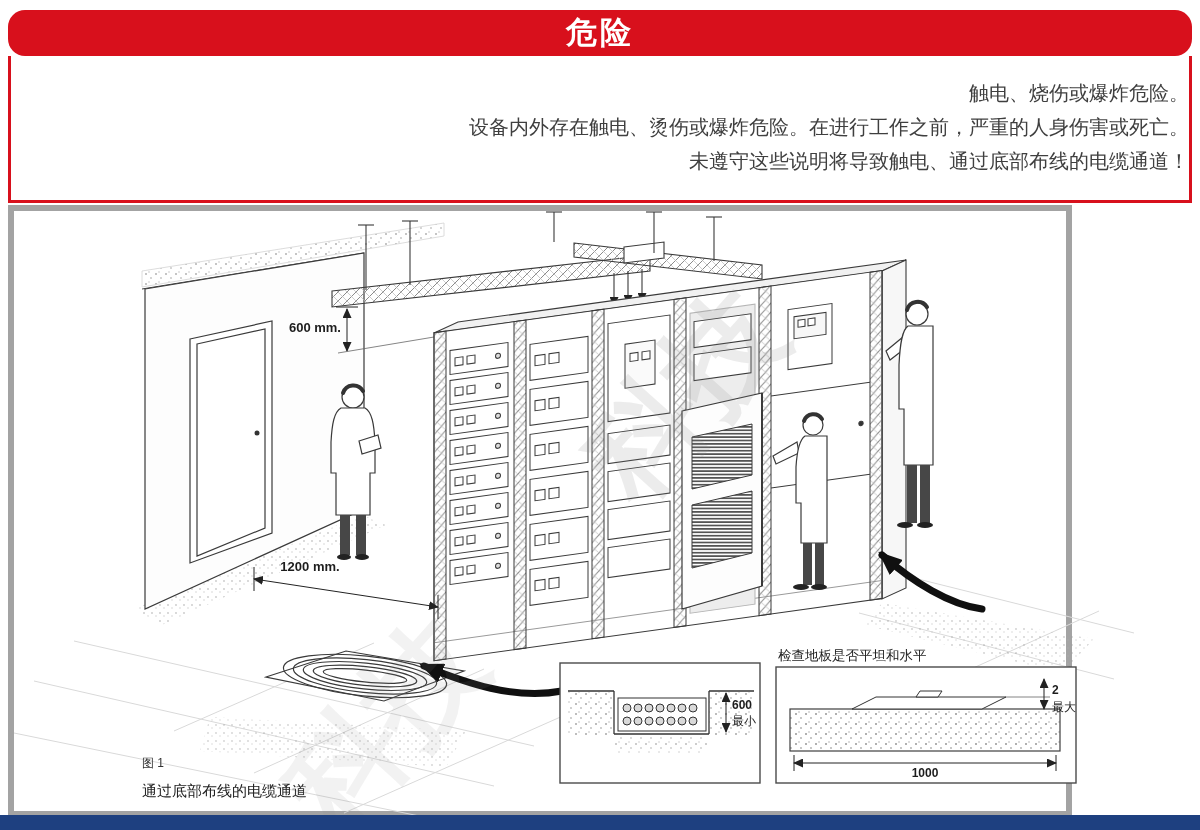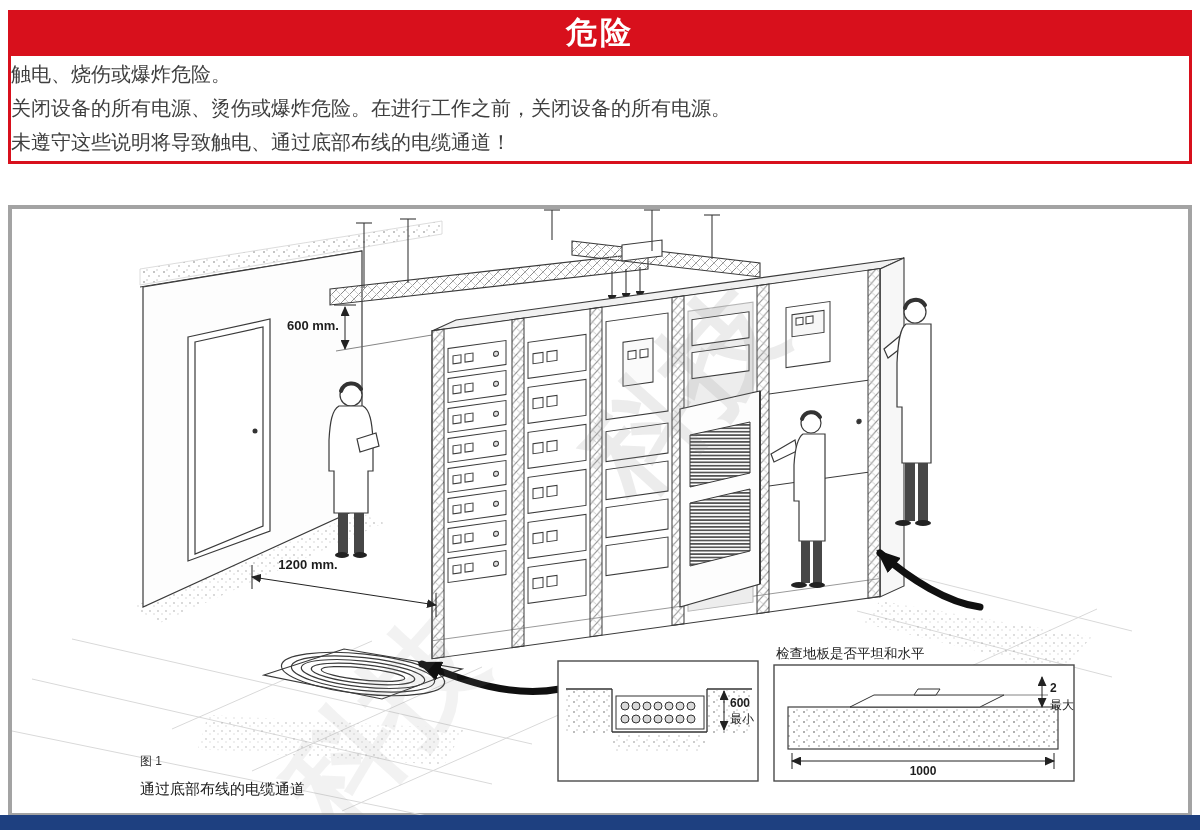--- a/index.html
+++ b/index.html
@@ -3,32 +3,32 @@
 <meta charset="utf-8">
 <style>
   * { box-sizing: border-box; margin: 0; padding: 0; }
   html, body { width: 1200px; height: 830px; background: #ffffff; }
   body { font-family: "Liberation Sans", "DejaVu Sans", sans-serif; }
   .page { position: relative; width: 1200px; height: 830px; background: #fff; overflow: hidden; }
 
   .banner {
     position: absolute; left: 8px; top: 10px; width: 1184px; height: 46px;
     background: #d8101c; color: #fff; display: flex; align-items: center; justify-content: center;
-    font-size: 31px; font-weight: bold; letter-spacing: 3px;
+    font-size: 31px; font-weight: bold; letter-spacing: 3px; border-radius: 17px;
   }
   .warnbox {
-    position: absolute; left: 8px; top: 56px; width: 1184px; height: 108px;
+    position: absolute; left: 8px; top: 56px; width: 1184px; height: 147px;
     border: 3px solid #d8101c; border-top: none; background: #fff;
-    display: flex; flex-direction: column; align-items: flex-start; justify-content: center; gap: 5px;
+    display: flex; flex-direction: column; align-items: flex-end; justify-content: center; gap: 5px; font-family: Liberation Mono, monospace;
   }
   .warnbox .line { font-size: 20px; color: #3f3f3f; line-height: 1.45; text-align: center; }
 
   .figure {
-    position: absolute; left: 8px; top: 205px; width: 1184px; height: 612px;
-    border: 4px solid #a3a3a3; background: #fff;
+    position: absolute; left: 8px; top: 205px; width: 1064px; height: 612px;
+    border: 6px solid #a3a3a3; background: #fff;
   }
   .figure svg { display: block; }
 
   .footer { position: absolute; left: 0; bottom: 0; width: 1200px; height: 15px; background: #1e4080; }
 
   svg text { font-family: "Liberation Sans", "DejaVu Sans", sans-serif; fill: #1d1d1d; }
   .dim       { font-size: 13px; font-weight: bold; }
   .dimsmall  { font-size: 12px; font-weight: bold; }
   .qual      { font-size: 12px; }
   .captionsmall { font-size: 12px; fill: #333; }
@@ -40,21 +40,21 @@
 <body>
 
 <div class="page">
 
   <div class="banner">
     <span>危险</span>
   </div>
 
   <div class="warnbox">
     <div class="line">触电、烧伤或爆炸危险。</div>
-    <div class="line">关闭设备的所有电源、烫伤或爆炸危险。在进行工作之前，关闭设备的所有电源。</div>
+    <div class="line">设备内外存在触电、烫伤或爆炸危险。在进行工作之前，严重的人身伤害或死亡。</div>
     <div class="line">未遵守这些说明将导致触电、通过底部布线的电缆通道！</div>
   </div>
 
   <div class="figure">
     <svg viewBox="0 0 1182 610" width="1182" height="610">
       <defs>
         <pattern id="truss" width="9" height="9" patternUnits="userSpaceOnUse">
           <path d="M0,9 L9,0" stroke="#8a8a8a" stroke-width="1"></path>
           <path d="M0,0 L9,9" stroke="#b9b9b9" stroke-width="0.7"></path>
         </pattern>

